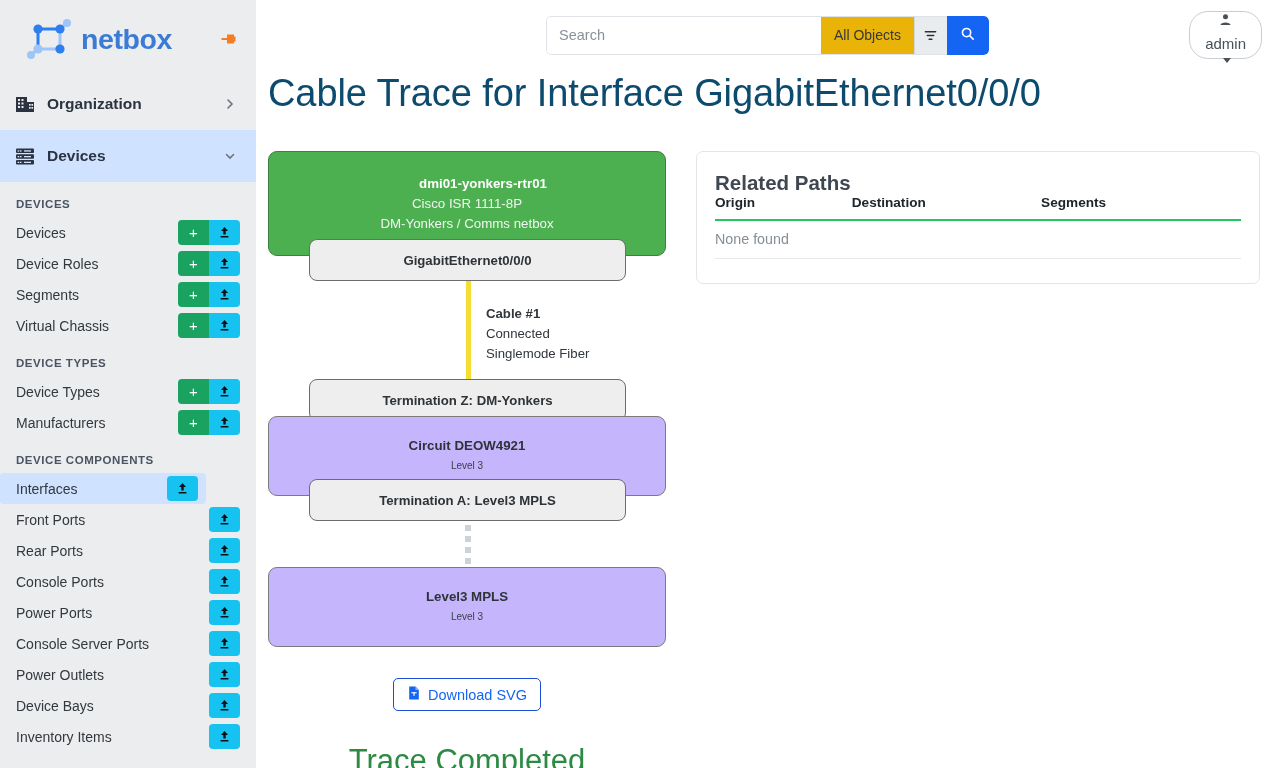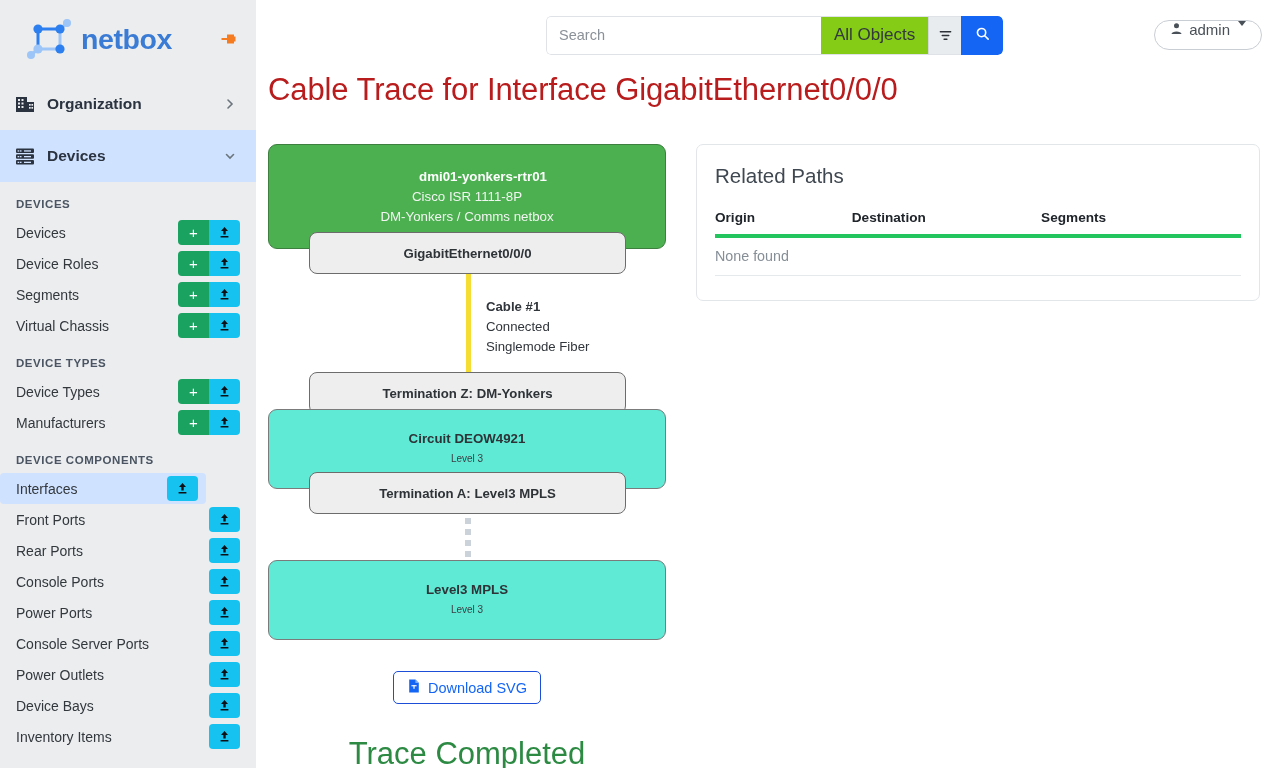--- a/index.html
+++ b/index.html
@@ -74,65 +74,65 @@
     width: 275px; height: 39px;
     border: 1px solid #dfe2e6; border-right: none;
     border-radius: 5px 0 0 5px;
     padding: 0 12px; font-size: 14.5px; color: #3c434b;
     font-family: "Liberation Sans", sans-serif;
     background: #fff; outline: none;
   }
   .search-input::placeholder { color: #8b9199; }
   .search-scope {
     display: flex; align-items: center; padding: 0 13px;
-    background: #84cc16; border: 1px solid #dfe2e6; border-left:none; border-right: none;
-    font-size: 17px; color: #33383d; cursor: pointer; white-space: nowrap;
+    background: #eab308; border: 1px solid #dfe2e6; border-left:none; border-right: none;
+    font-size: 14px; color: #33383d; cursor: pointer; white-space: nowrap;
   }
   .search-filter {
     display: flex; align-items: center; justify-content: center;
     width: 33px; background: #e9ecef;
     border: 1px solid #dfe2e6; border-left: 1px solid #d5d9dd; border-right: none;
     cursor: pointer; color: #2c3137;
   }
   .search-go {
     width: 42px; background: #1565f5; display: flex; align-items: center; justify-content: center;
     border-radius: 0 5px 5px 0; cursor: pointer; color: #fff;
   }
   .user-btn {
     margin-left: auto;
-    display: flex; align-items: flex-start; gap: 6px;
-    height: 30px; padding: 0 15px;
+    display: flex; align-items: center; gap: 6px;
+    height: 48px; padding: 0 15px;
     border: 1px solid #c9ced4; border-radius: 19px;
-    font-size: 15px; color: #495057; cursor: pointer; background: #fff;
+    font-size: 15px; color: #495057; cursor: pointer; background: #fff; flex-direction: column;
   }
   .caret { width: 0; height: 0; border-left: 4.5px solid transparent; border-right: 4.5px solid transparent; border-top: 5px solid #495057; margin-left: 2px; }
 
   .page-title {
-    font-size: 31px; font-weight: 400; color: #b91c1c;
+    font-size: 38px; font-weight: 400; color: #0c4a6e;
     padding: 0 0 0 12px; margin-top: 2px;
     letter-spacing: -0.1px;
   }
 
   .content { display: flex; padding: 36px 20px 0 12px; gap: 28px; }
   .trace-col { width: 400px; flex: none; position: relative; }
   .paths-col { flex: 1; }
 
   
   .trace-svg-wrap { position: relative; width: 400px; }
   .node {
     position: absolute; left: 0; width: 398px;
     border: 1px solid #6c6c6c;
     border-radius: 9px;
     display: flex; flex-direction: column; align-items: center; justify-content: center;
     text-align: center;
   }
   .node.device { background: #4caf50; border-color: #3c7f3f; }
   .node.device .n-title { color: #fff; font-weight: 700; font-size: 13.3px; margin-left: 32px; }
   .node.device .n-sub { color: #f2f6f2; font-size: 13.3px; }
-  .node.circuit { background: #5eead4; border-color: #7b7b7b; }
+  .node.circuit { background: #c4b5fd; border-color: #7b7b7b; }
   .node.circuit .n-title { font-weight: 700; font-size: 13.3px; color: #2e3338; }
   .node.circuit .n-sub { font-size: 10px; color: #3b4046; }
   .n-title { line-height: 20px; }
   .n-sub { line-height: 20px; }
 
   .termbox {
     position: absolute; left: 41px; width: 317px; height: 42px;
     background: #eeeeee; border: 1px solid #6c6c6c; border-radius: 8px;
     display: flex; align-items: center; justify-content: center;
     font-size: 13.2px; font-weight: 700; color: #2e3338;
@@ -150,25 +150,25 @@
     font-family: "Liberation Sans", sans-serif;
   }
   .dl-btn svg { width: 14px; height: 14px; }
   .trace-done { font-size: 31px; color: #2c8a43; font-weight: 400; text-align: center; width: 398px; }
 
   
   .card {
     border: 1px solid #e3e6e9; border-radius: 7px; background: #fff;
     padding: 19px 18px 24px 18px;
   }
-  .card-title { font-size: 20.5px; color: #3f4750; font-weight: 400; margin-bottom: 22px; }
+  .card-title { font-size: 20.5px; color: #3f4750; font-weight: 700; }
   table { width: 100%; border-collapse: collapse; }
   th {
     text-align: left; font-size: 13.6px; font-weight: 700; color: #20252b;
-    padding: 0 0 9px 0; border-bottom: 4px solid #22c55e;
+    padding: 0 0 9px 0; border-bottom: 2px solid #22c55e;
   }
   td { font-size: 14.3px; color: #868e96; padding: 10px 0 11px 0; border-bottom: 1px solid #e6e9ec; }
 </style>
 </head>
 <body>
 
 <div id="app">
 
   <aside class="sidebar">
 

